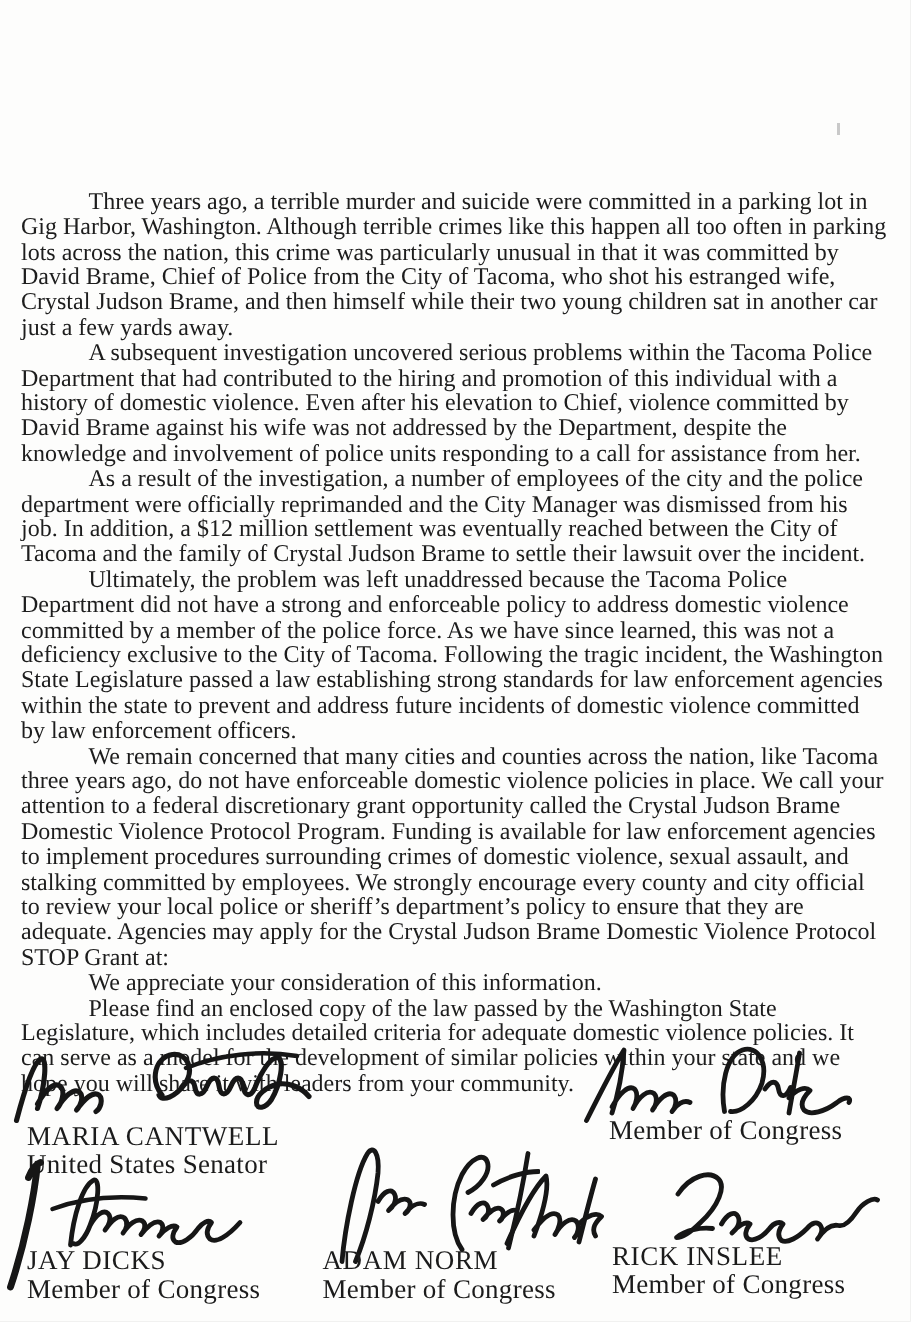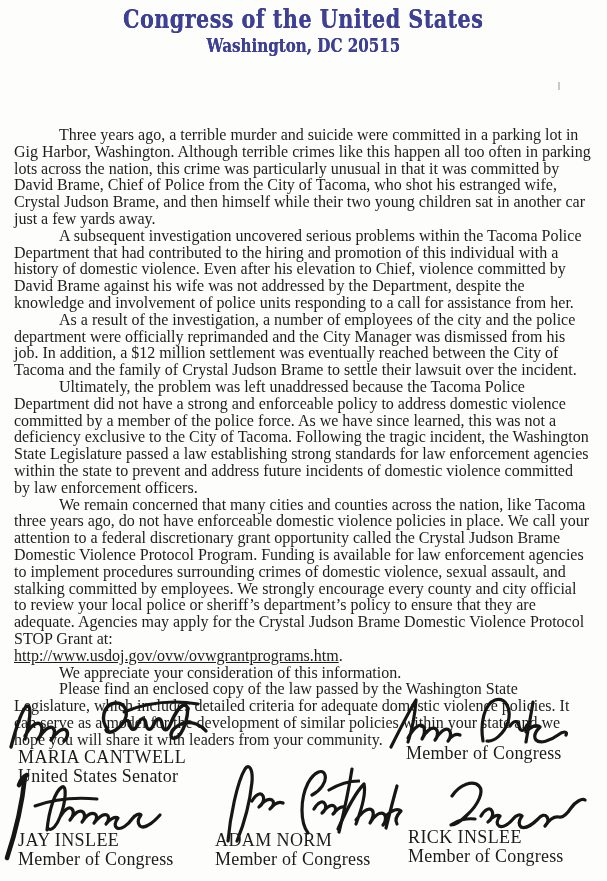--- a/index.html
+++ b/index.html
@@ -53,34 +53,29 @@
   .sig-name{white-space:nowrap;}
   .sig-title{white-space:nowrap;letter-spacing:0.2px;}
   
   .speck{position:absolute;background:#c9c9c9;}
 </style>
 </head>
 <body>
 
 <div class="page">
 
-  <div class="letterhead">
-    <span class="lh-title">Congress of the United States</span>
-    <span class="lh-sub"><span>Washington, DC 20515</span></span>
-  </div>
 
   <div class="speck" style="left:558px;top:82px;width:2px;height:8px;"></div>
 
   <div class="letter-body">
     <p>Three years ago, a terrible murder and suicide were committed in a parking lot in Gig Harbor, Washington. Although terrible crimes like this happen all too often in parking lots across the nation, this crime was particularly unusual in that it was committed by David Brame, Chief of Police from the City of Tacoma, who shot his estranged wife, Crystal Judson Brame, and then himself while their two young children sat in another car just a few yards away.</p>
     <p>A subsequent investigation uncovered serious problems within the Tacoma Police Department that had contributed to the hiring and promotion of this individual with a history of domestic violence. Even after his elevation to Chief, violence committed by David Brame against his wife was not addressed by the Department, despite the knowledge and involvement of police units responding to a call for assistance from her.</p>
     <p>As a result of the investigation, a number of employees of the city and the police department were officially reprimanded and the City Manager was dismissed from his job. In addition, a $12 million settlement was eventually reached between the City of Tacoma and the family of Crystal Judson Brame to settle their lawsuit over the incident.</p>
     <p>Ultimately, the problem was left unaddressed because the Tacoma Police Department did not have a strong and enforceable policy to address domestic violence committed by a member of the police force. As we have since learned, this was not a deficiency exclusive to the City of Tacoma. Following the tragic incident, the Washington State Legislature passed a law establishing strong standards for law enforcement agencies within the state to prevent and address future incidents of domestic violence committed by law enforcement officers.</p>
     <p>We remain concerned that many cities and counties across the nation, like Tacoma three years ago, do not have enforceable domestic violence policies in place. We call your attention to a federal discretionary grant opportunity called the Crystal Judson Brame Domestic Violence Protocol Program. Funding is available for law enforcement agencies to implement procedures surrounding crimes of domestic violence, sexual assault, and stalking committed by employees. We strongly encourage every county and city official to review your local police or sheriff’s department’s policy to ensure that they are adequate. Agencies may apply for the Crystal Judson Brame Domestic Violence Protocol STOP Grant at:</p>
-    <div class="url-line"><span class="url">http://www.usdoj.gov/ovw/ovwgrantprograms.htm</span><span>.</span></div>
     <p>We appreciate your consideration of this information.</p>
     <p>Please find an enclosed copy of the law passed by the Washington State Legislature, which includes detailed criteria for adequate domestic violence policies. It can serve as a model for the development of similar policies within your state and we hope you will share it with leaders from your community.</p>
   </div>
 
   <div class="sig" style="left:8px;top:692px;">
     <svg width="202" height="62" viewBox="0 0 202 62">
       <path stroke-width="3.4" d="M3 55 C8 36 14 17 19 14 C24 12 22 32 17 47 M17 44 C22 35 28 29 32 32 C36 35 33 44 30 47 C35 39 41 33 45 36 C48 39 46 45 43 48 C48 41 54 35 58 38 C61 41 59 47 56 49"></path>
       <path stroke-width="3.4" d="M100 38 C92 28 95 13 107 11 C117 10 122 21 115 31 C109 39 100 43 98 38 M113 33 C117 27 121 27 122 33 C123 39 127 39 130 32 C133 25 137 25 138 32 C139 39 143 39 146 32 C149 25 153 25 154 32 C155 39 159 40 162 33 C166 23 172 13 177 13 C182 14 179 31 173 41 C169 47 163 48 163 43 C163 38 169 33 176 31 C184 29 193 33 198 39"></path>
       <path stroke-width="3" d="M116 20 C138 11 165 8 190 12"></path>
     </svg>
@@ -101,21 +96,21 @@
   </div>
 
   <div class="sig" style="left:2px;top:772px;">
     <svg width="165" height="90" viewBox="0 0 165 90">
       <path stroke-width="4.6" d="M25 3 C22 4 19 8 17 13 M23 4 C21 24 15 56 5 86"></path>
       <path stroke-width="3.2" d="M45 58 C47 38 53 19 60 15 C65 12 64 30 58 45 C55 53 50 59 47 57 M58 45 C62 38 67 34 70 37 C73 40 70 46 68 48 C72 42 77 37 81 40 C84 43 82 48 80 50 C84 44 89 40 93 42 C96 44 94 49 92 51 C96 46 101 41 105 43 C108 45 106 50 104 52 C108 47 113 44 116 46 M116 46 C113 50 112 54 115 56 C119 58 126 53 130 47 C133 43 137 41 139 43 C136 47 135 51 138 54 C142 57 150 52 158 43"></path>
       <path stroke-width="3" d="M33 34 C52 27 74 25 95 27"></path>
     </svg>
   </div>
   <div class="sig-label" style="left:18px;top:831px;">
-    <div class="sig-name">JAY INSLEE</div>
+    <div class="sig-name">JAY DICKS</div>
     <div class="sig-title">Member of Congress</div>
   </div>
 
   <div class="sig" style="left:210px;top:763px;">
     <svg width="150" height="80" viewBox="0 0 150 80">
       <path stroke-width="3.2" d="M18 78 C20 55 27 19 35 6 C39 0 43 6 42 19 C40 38 34 61 27 78 M42 38 C46 31 51 29 53 33 C55 37 52 42 49 44 C53 39 58 35 62 37 C65 39 63 44 60 46 C64 41 69 38 73 40"></path>
       <path stroke-width="3.2" d="M98 70 C90 59 90 36 98 20 C104 9 113 5 115 12 C117 19 110 28 102 32 M104 46 C108 39 113 37 115 41 C117 45 114 49 112 50 C116 45 121 41 124 43 C127 45 125 50 123 51 C127 46 131 43 134 44 M142 6 C139 25 134 49 129 69 M119 27 C129 21 141 18 149 18"></path>
     </svg>
   </div>
   <div class="sig-label" style="left:215px;top:831px;">

